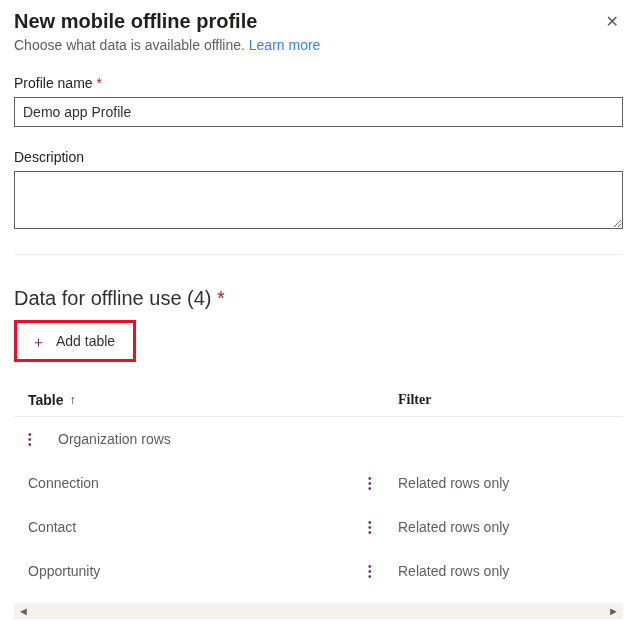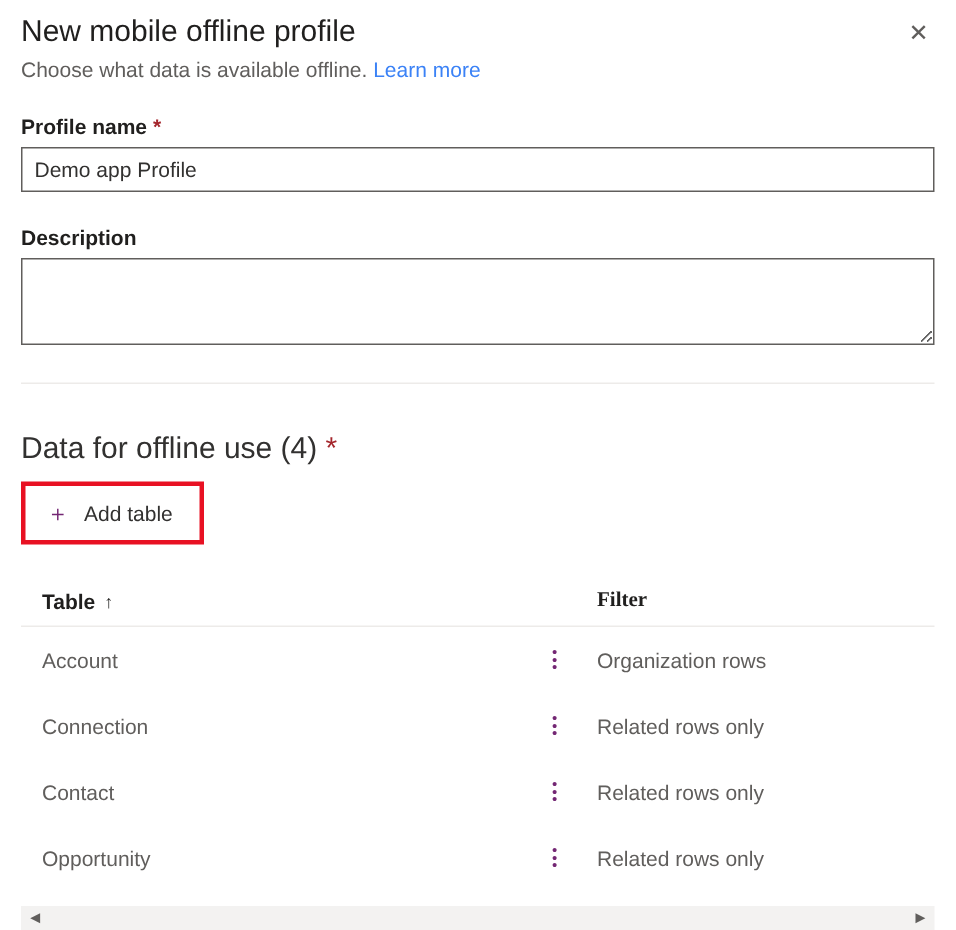--- a/index.html
+++ b/index.html
@@ -11,40 +11,40 @@
       width: 637px;
       padding: 10px 14px;
     }
     .header-row {
       display: flex;
       justify-content: space-between;
       align-items: flex-start;
     }
     .page-title {
       font-size: 20px;
-      font-weight: 400;
+      font-weight: 700;
       color: #201f1e;
     }
     .close-x {
       font-size: 16px;
       color: #605e5c;
       cursor: pointer;
       padding: 2px 4px;
     }
     .subtitle {
       color: #605e5c;
       margin-top: 4px;
     }
     .learn-link {
       color: #3b82f6;
       text-decoration: none;
     }
     .field-group { margin-top: 18px; }
     .field-label {
-      font-weight: 700;
+      font-weight: 400;
       color: #201f1e;
       margin-bottom: 6px;
       margin-top: 22px;
     }
     .req-star { color: #a4262c; }
     .text-input {
       width: 100%;
       border: 1px solid #605e5c;
       padding: 6px 8px;
       font-size: 14px;
@@ -177,21 +177,20 @@
 
 <div class="table-header">
   <div class="col-table">
     <span>Table</span>
     <span class="sort-arrow">↑</span>
   </div>
   <div class="col-filter">Filter</div>
 </div>
 
 <div class="table-row">
-  <div class="cell-name">Account</div>
   <div class="cell-menu">
       <span class="dot">•</span>
       <span class="dot">•</span>
       <span class="dot">•</span>
     </div>
   <div class="cell-filter">Organization rows</div>
 </div>
 <div class="table-row">
   <div class="cell-name">Connection</div>
   <div class="cell-menu">

